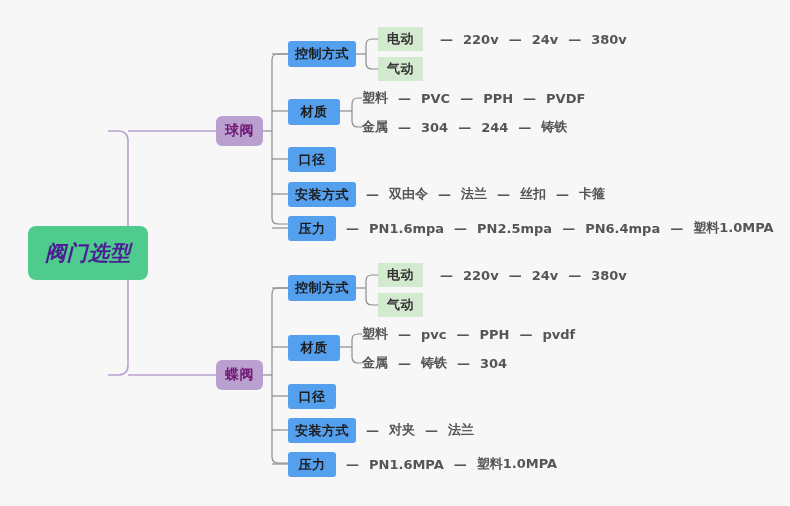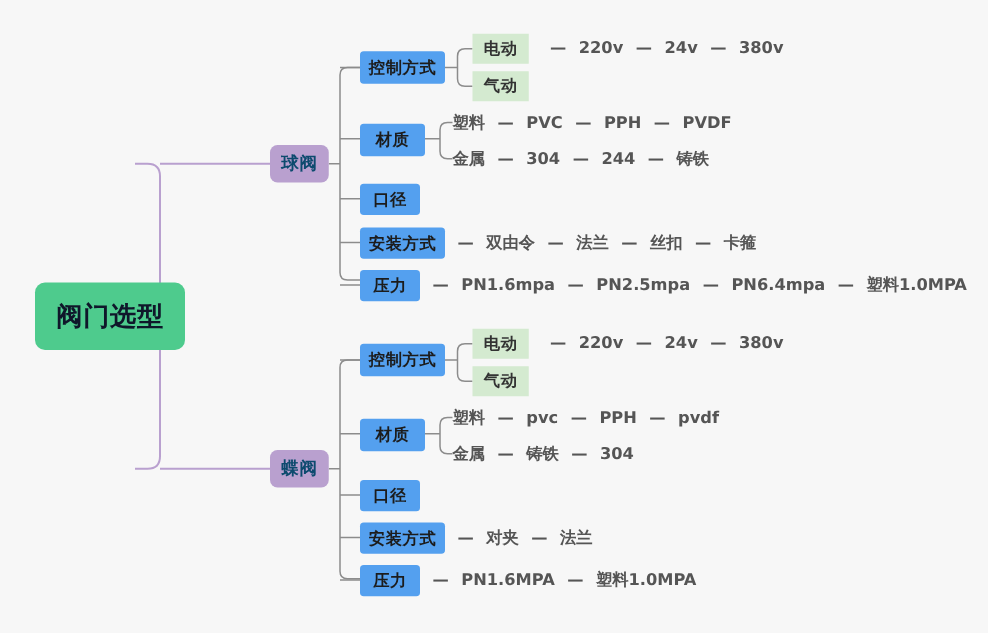--- a/index.html
+++ b/index.html
@@ -15,28 +15,29 @@
   .node{
     position:absolute;
     display:flex;align-items:center;justify-content:center;
     box-sizing:border-box;
     white-space:nowrap;
     font-weight:bold;
     letter-spacing:.5px;
   }
   .root{
     background:#4ecb8d;
-    color:#0f172a;
+    color:#4c1d95;
     border-radius:8px;
     font-size:21px;
     padding:0 32px;
+    font-style:italic;
   }
   .branch{
     background:#b9a0cf;
-    color:#0c4a6e;
+    color:#701a75;
     border-radius:6px;
     font-size:14px;
     padding:0 10px;
   }
   .cat{
     background:#54a0ef;
     color:#1c1c1c;
     border-radius:3px;
     font-size:13px;
     padding:0 9px;

